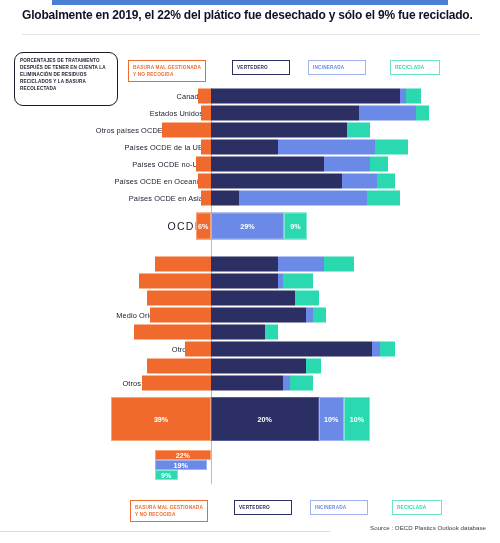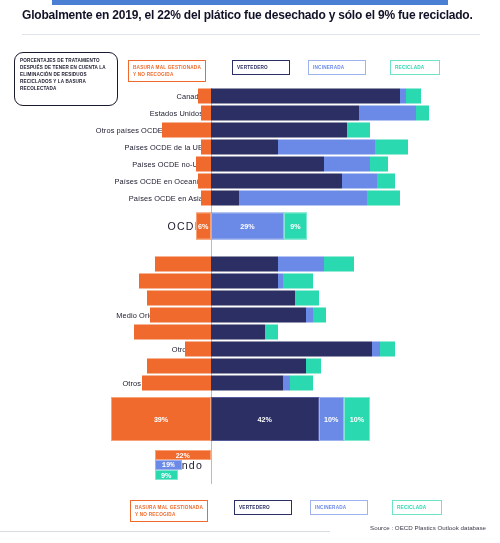--- a/index.html
+++ b/index.html
@@ -254,30 +254,30 @@
           <div class="seg waste" style="width: 69.12px;"></div>
           <div class="seg landfill" style="width: 71.68px;"></div>
           <div class="seg incin" style="width: 7.68px;"></div>
           <div class="seg recy" style="width: 23.04px;"></div>
         </div>
       </div>
       <div class="row big" style="position: absolute; top: 309px; height: 44px;">
         <div class="label">No-OCDE</div>
         <div class="bars" style="left: 111.16px; width: 258.56px;">
           <div class="seg waste" style="width: 99.84px;">39%</div>
-          <div class="seg landfill" style="width: 107.52px;">42%</div>
+          <div class="seg landfill" style="width: 107.52px;">20%</div>
           <div class="seg incin" style="width: 25.6px;">10%</div>
           <div class="seg recy" style="width: 25.6px;">10%</div>
         </div>
       </div>
       <div class="row big" style="position: absolute; top: 362px; height: 30px;">
         <div class="label">Mundo</div>
         <div class="bars" style="left: 154.68px; width: 256px; flex-direction: column;">
           <div class="seg waste" style="width: 56.32px;">22%</div>
-          <div class="seg incin" style="width: 27px; font-family: Liberation Mono, monospace;">19%</div>
+          <div class="seg incin" style="width: 52px;">19%</div>
           <div class="seg recy" style="width: 23.04px;">9%</div>
         </div>
       </div>
     </div>
 </div>
 
 <div class="legend legend-bot">
   <div class="lg waste">BASURA MAL GESTIONADA Y NO RECOGIDA</div>
   <div class="lg landfill">VERTEDERO</div>
   <div class="lg incin">INCINERADA</div>

